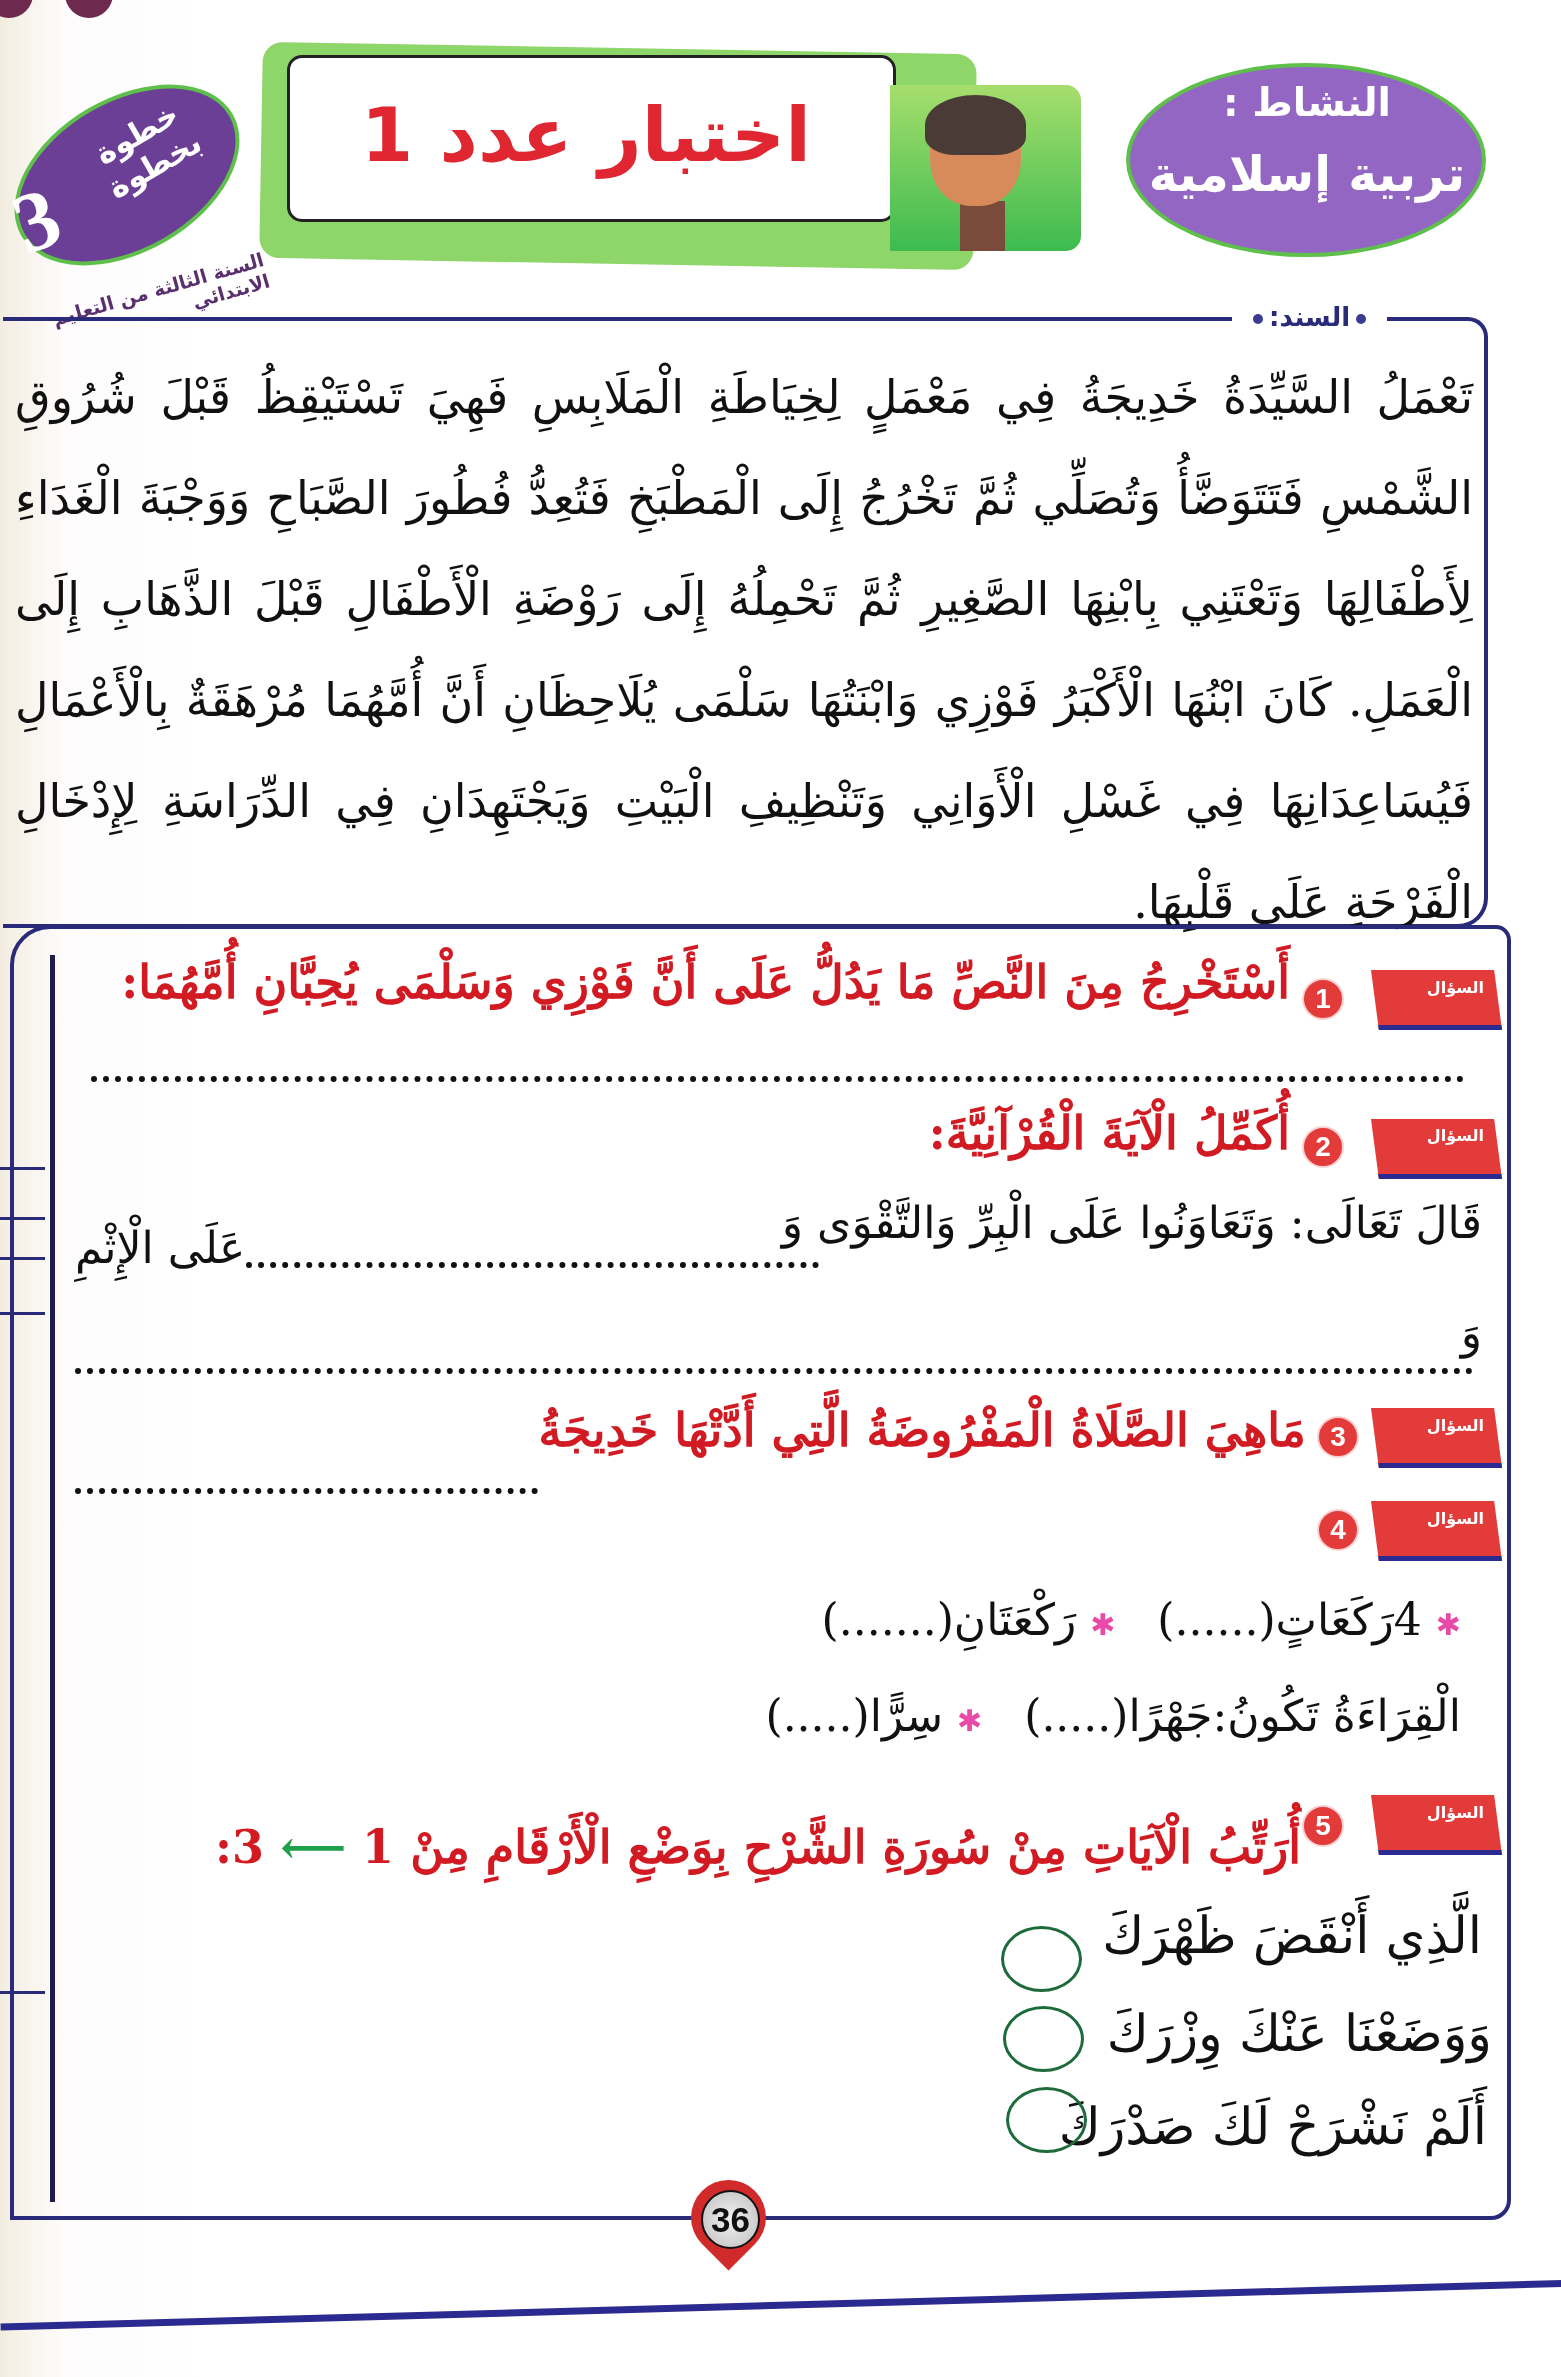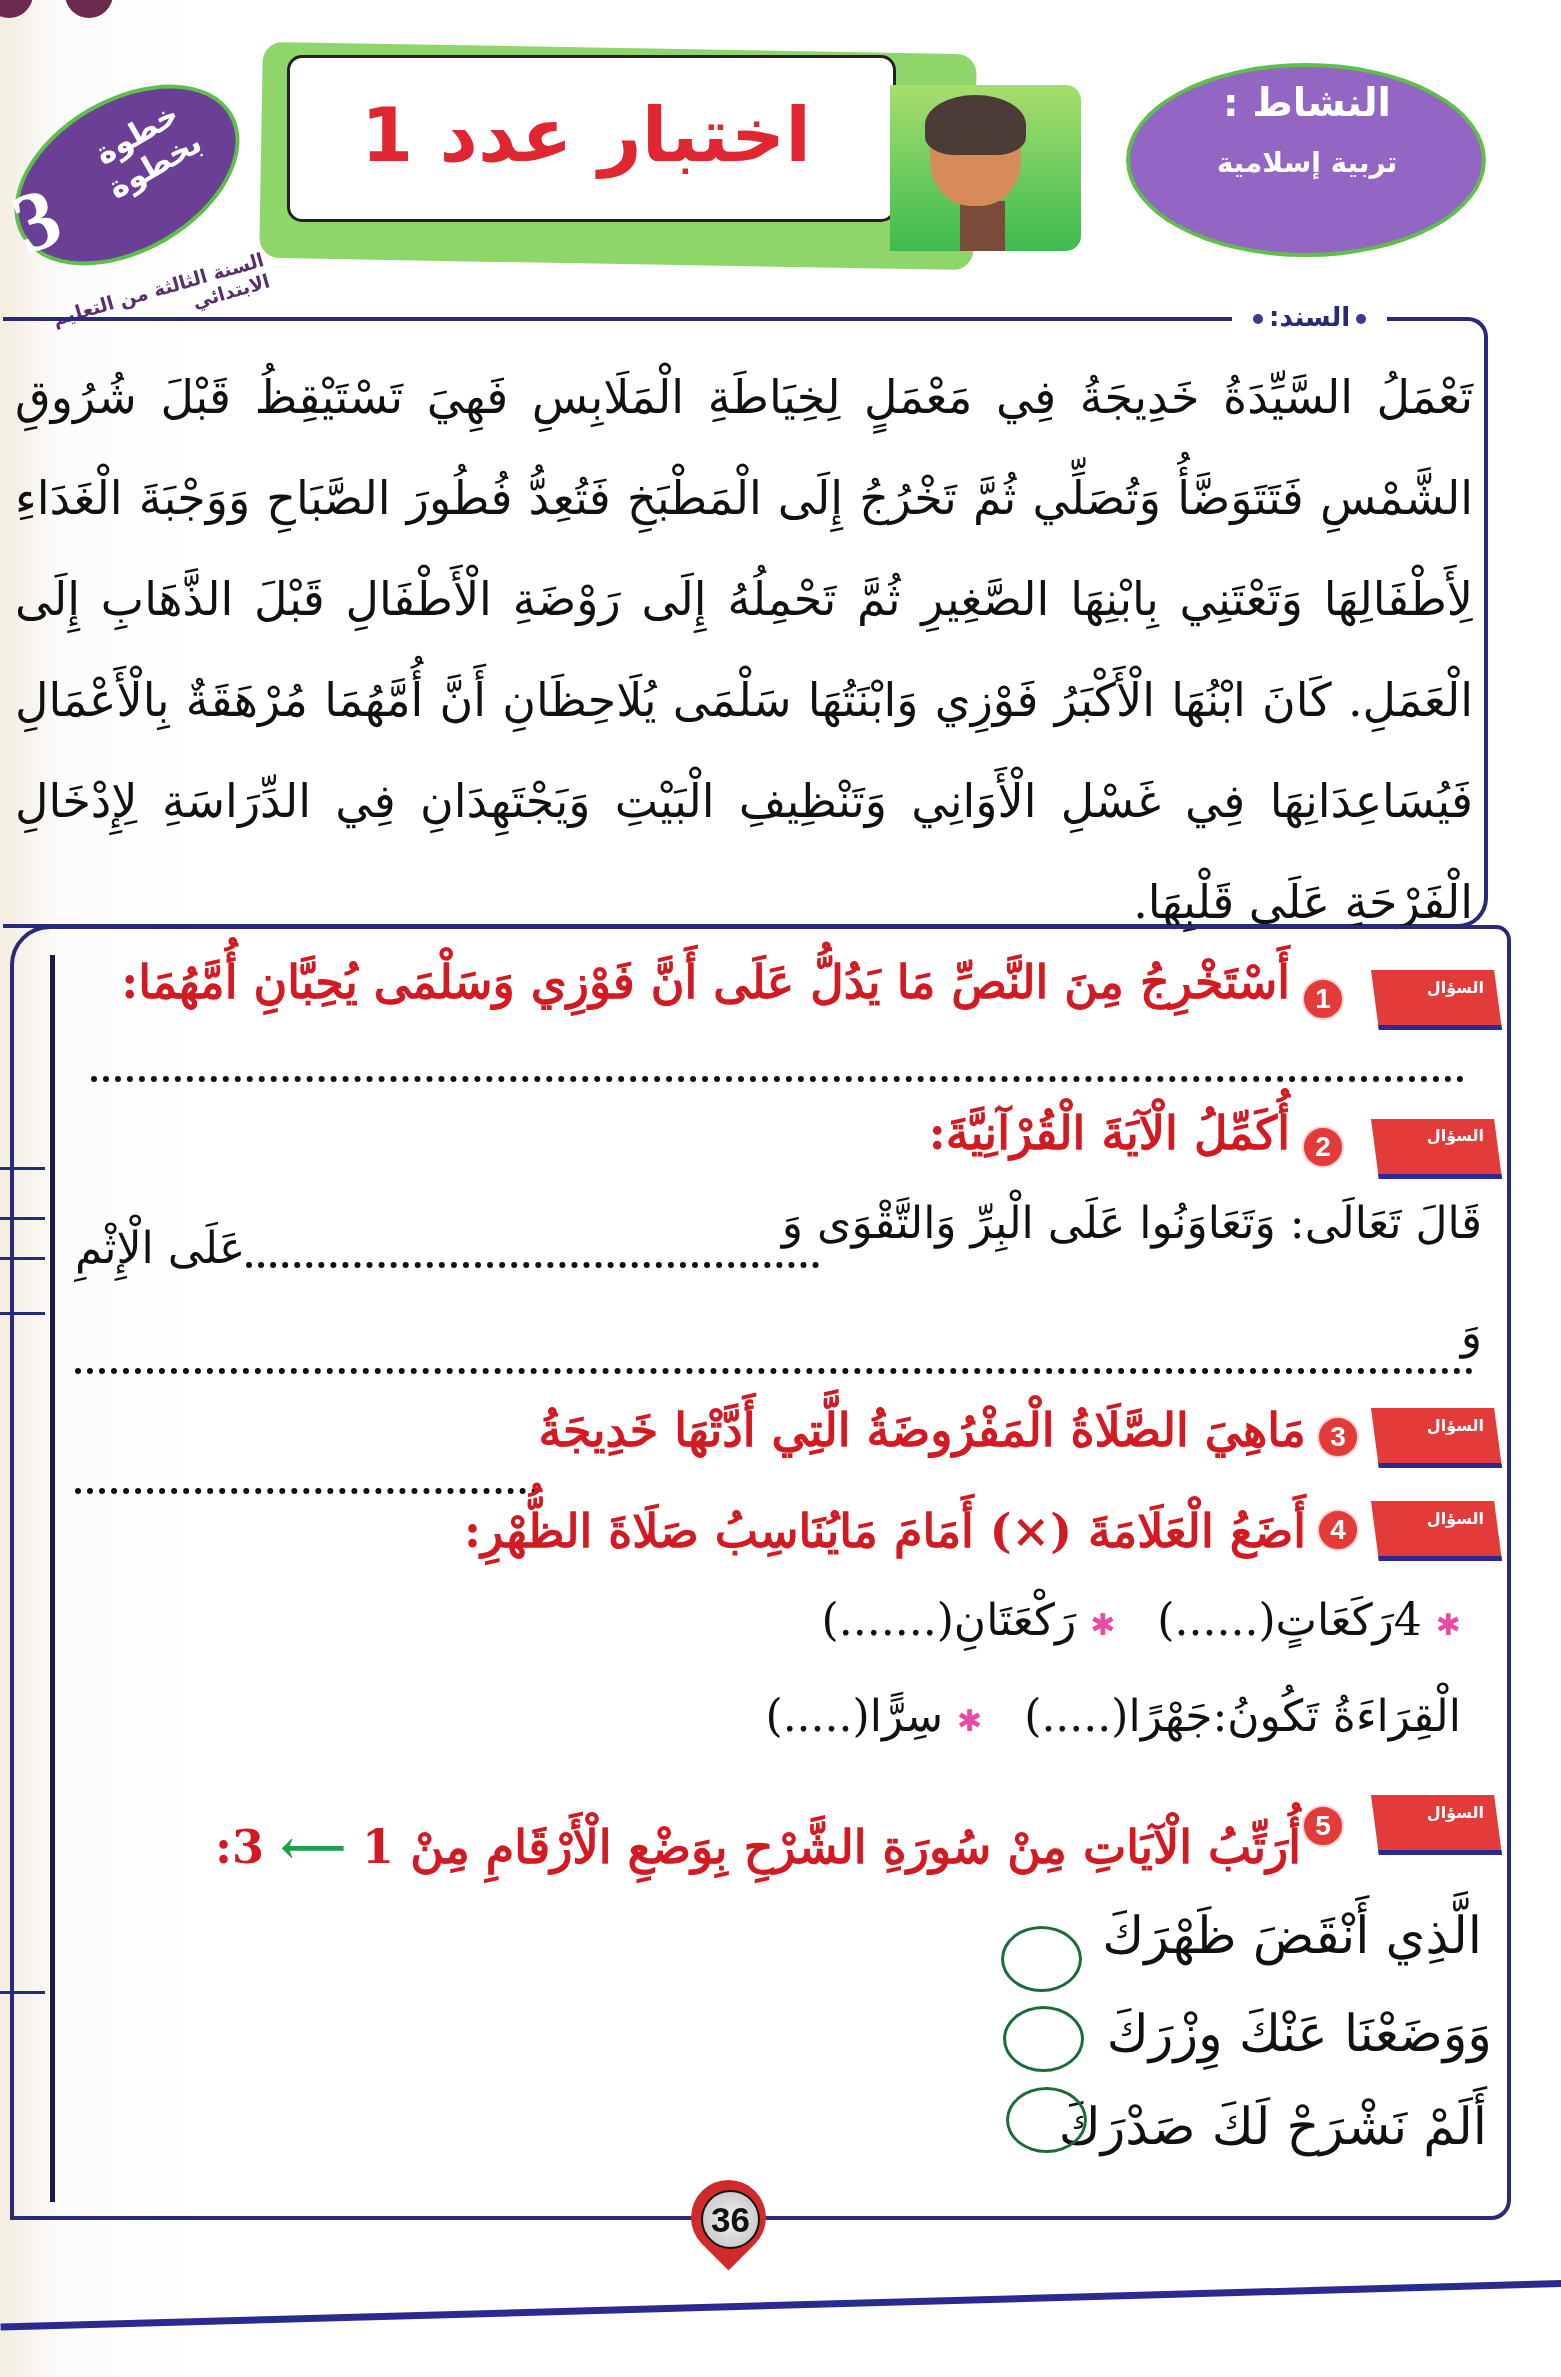--- a/index.html
+++ b/index.html
@@ -57,21 +57,21 @@
   .char-head { position:absolute; left:40px; top:20px; width:91px; height:101px; background:#d88b5a; border-radius:45%; }
   .char-hair { position:absolute; left:35px; top:10px; width:101px; height:60px; background:#4a3b36; border-radius:50% 50% 30% 30%; }
   .char-body { position:absolute; left:70px; top:116px; width:45px; height:50px; background:#7a4a3a; }
 
   
   .badge-right {
     position:absolute; left:1126px; top:63px; width:352px; height:186px;
     background:#9366c4; border:4px solid #5ec04b; border-radius:50%;
   }
   .badge-right-label { position:absolute; left:1136px; top:80px; width:342px; text-align:center; color:#fff; font-size:39px; font-weight:bold; direction:rtl; }
-  .badge-right-value { position:absolute; left:1136px; top:146px; width:342px; text-align:center; color:#fff; font-size:28px; font-weight:bold; direction:rtl; }
+  .badge-right-value { position:absolute; left:1136px; top:146px; width:342px; text-align:center; color:#fff; font-size:49px; font-weight:bold; direction:rtl; }
 
   
   .source-frame {
     position:absolute; left:2.5px; top:317px; width:1481px; height:603px;
     border:4px solid #2a2a7a; border-left:none; border-radius:0 20px 30px 0;
   }
   .source-label {
     position:absolute; left:1232px; top:302px; background:#fff; padding:0 15px;
     color:#2a2a7a; font-size:26px; font-weight:bold; direction:rtl;
   }
@@ -189,21 +189,20 @@
 
   <div class="q-tag" style="top:1408px;"></div>
   <div class="q-tag-label" style="top:1416px;">السؤال</div>
   <div class="q-num" style="left:1317px; top:1416px;">3</div>
   <div class="q-text" style="right:256px; top:1403px;">مَاهِيَ الصَّلَاةُ الْمَفْرُوضَةُ الَّتِي أَدَّتْهَا خَدِيجَةُ</div>
   <div class="dots" style="left:75px; width:463px; top:1488px;"></div>
 
   <div class="q-tag" style="top:1501px;"></div>
   <div class="q-tag-label" style="top:1509px;">السؤال</div>
   <div class="q-num" style="left:1317px; top:1509px;">4</div>
-  <div class="q-text" style="right:256px; top:1504px;">أَضَعُ الْعَلَامَةَ (×) أَمَامَ مَايُنَاسِبُ صَلَاةَ الظُّهْرِ:</div>
 
   <div class="body-line" style="right:101px; top:1594px;">
     <span class="star">✱</span>
     <span>4رَكَعَاتٍ(......)</span>
     &nbsp;&nbsp;<span class="star">✱</span>
     <span>رَكْعَتَانِ(.......)</span>
   </div>
   <div class="body-line" style="right:101px; top:1690px;">
     <span>الْقِرَاءَةُ تَكُونُ:</span><span>جَهْرًا(.....)</span>
     &nbsp;&nbsp;<span class="star">✱</span>

